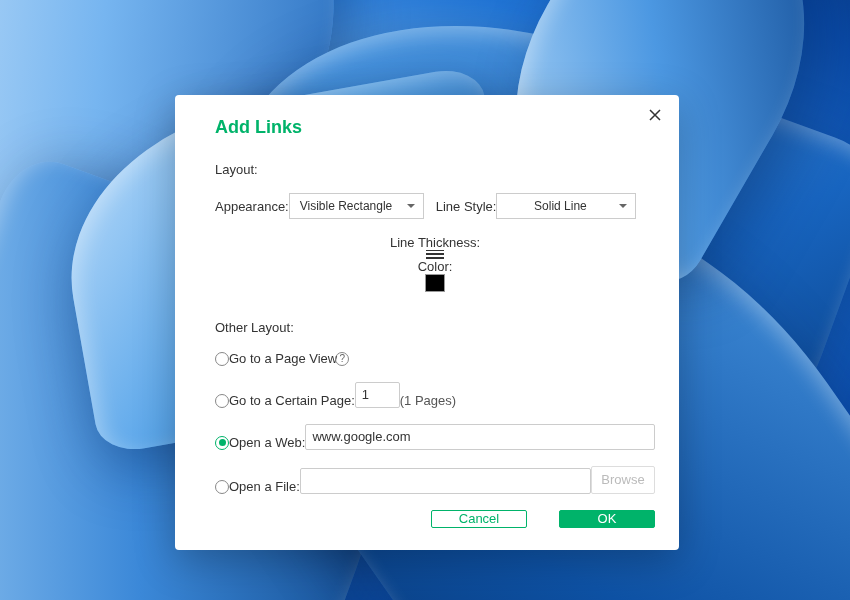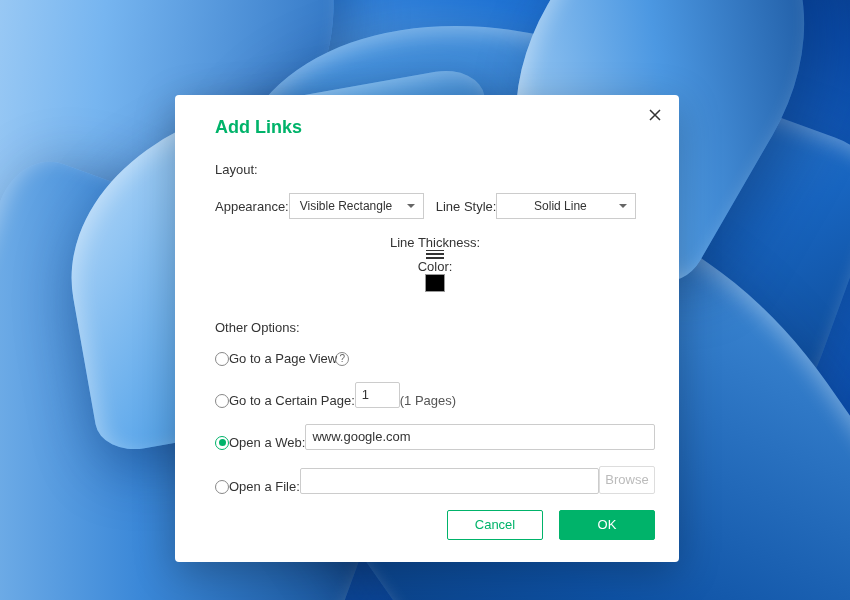--- a/index.html
+++ b/index.html
@@ -153,38 +153,39 @@
   }
   .page-input { width: 45px; }
   .url-input { flex: 1; }
   .file-input { flex: 1; }
   .pages-note { color:#555; font-size:13px; }
   .browse-btn {
     border: 1px solid #ddd;
     background: #fff;
     color: #bbb;
     height: 28px;
-    width: 56px;
+    width: 64px;
     font-size: 13px;
     border-radius: 2px;
     cursor: pointer;
   }
   .footer {
     display: flex;
     justify-content: flex-end;
     gap: 16px;
     margin-top: 12px;
   }
   .btn {
-    height: 30px;
+    height: 18px;
     width: 96px;
     font-size: 13px;
     border-radius: 2px;
     cursor: pointer;
     border: 1px solid;
+    margin-left: 16px;
   }
   .btn-cancel {
     background: #fff;
     color: #00b36a;
     border-color: #00b36a;
   }
   .btn-ok {
     background: #00b36a;
     color: #fff;
     border-color: #00b36a;
@@ -229,21 +230,21 @@
     <div class="thickness-lines">
       <span></span>
       <span></span>
       <span></span>
     </div>
     <span style="width:28px"></span>
     <span class="field-label">Color:</span>
     <div class="color-swatch"></div>
   </div>
 
-  <div class="section-label">Other Options:</div>
+  <div class="section-label">Other Layout:</div>
 
   <div class="radio-row">
     <span class="radio"></span>
     <span>Go to a Page View</span>
     <span class="help-circle">?</span>
   </div>
 
   <div class="radio-row">
     <span class="radio"></span>
     <span>Go to a Certain Page:</span>

